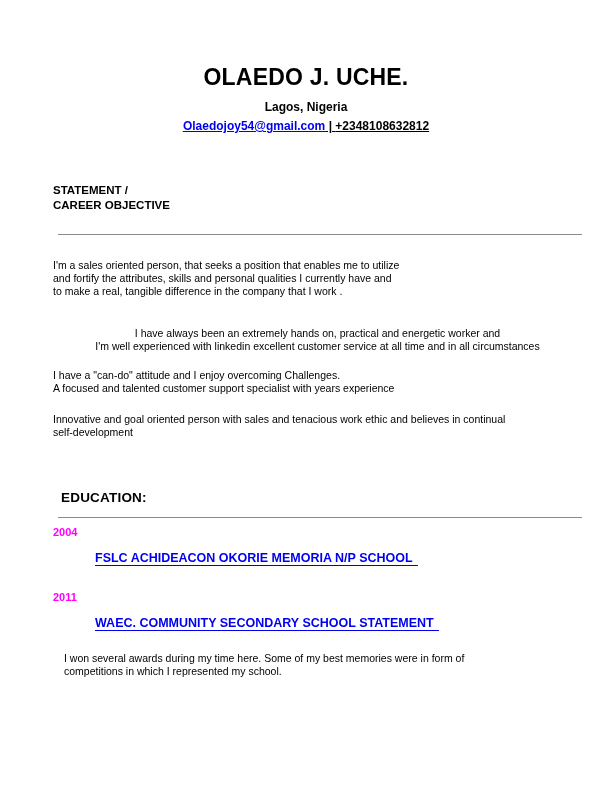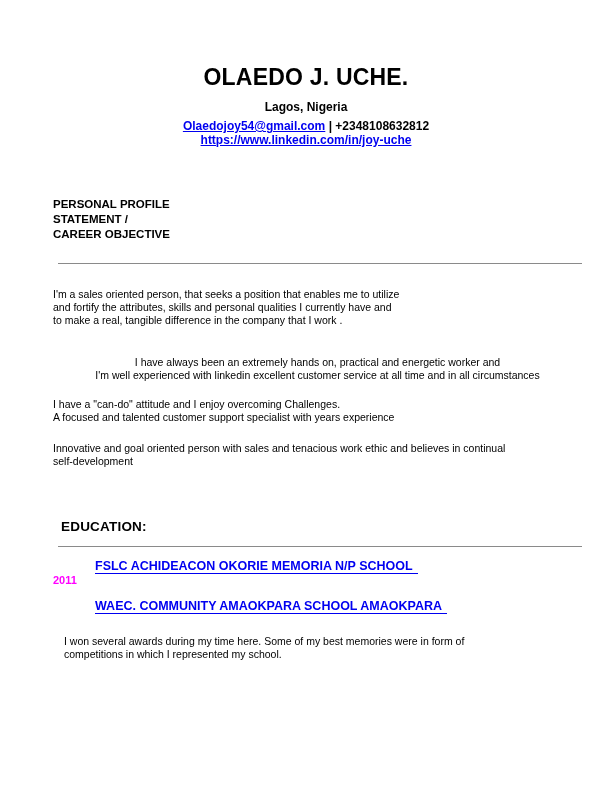--- a/index.html
+++ b/index.html
@@ -29,20 +29,21 @@
     font-size:23px;font-weight:bold;line-height:26px;
     letter-spacing:.2px;
   }
   .location{
     font-size:12px;font-weight:bold;line-height:14px;
     margin-top:10px;
   }
   .contact-line{
     font-size:12px;font-weight:bold;line-height:14px;
     margin-top:5px;
+    text-decoration:underline;
   }
   .contact-separator{white-space:pre;font-weight:bold;color:var(--text-black);}
   .linkedin-line{font-size:12px;font-weight:bold;line-height:14px;}
   a.doc-link{
     color:var(--link-blue);
     text-decoration:underline;
     cursor:pointer;
   }
 
   
@@ -69,21 +70,21 @@
     margin-top:50px;
     font-size:13.5px;font-weight:bold;line-height:17px;
     letter-spacing:.2px;
     padding-left:8px;
   }
   .edu-year{
     font-size:11px;font-weight:bold;line-height:13px;
     color:var(--year-magenta);
   }
   .edu-year-1{margin-top:8px;}
-  .edu-year-2{}
+  .edu-year-2{margin-top:25px;}
   .edu-school-row{margin-top:10px;padding-left:42px;line-height:15px;}
   a.school-link{
     display:inline-block;
     font-size:12.5px;font-weight:bold;line-height:14px;
     color:var(--link-blue);
     text-decoration:none;
     border-bottom:1.5px solid var(--link-blue);
     padding-right:5px;
     cursor:pointer;
   }
@@ -98,27 +99,23 @@
 <body>
 
 <div class="page">
 
   <div class="header">
     <div class="name">OLAEDO J. UCHE.</div>
     <div class="location">Lagos, Nigeria</div>
     <div class="contact-line">
       <a class="doc-link">Olaedojoy54@gmail.com</a><span class="contact-separator"> | </span><span>+2348108632812</span>
     </div>
-    <div class="linkedin-line">
-      <a class="doc-link">https://www.linkedin.com/in/joy-uche</a>
-    </div>
   </div>
 
   <div class="profile-heading">
-    <div>PERSONAL PROFILE</div>
     <div>STATEMENT /</div>
     <div>CAREER OBJECTIVE</div>
   </div>
 
   <div class="rule rule-profile"></div>
 
   <div class="para para-1">
     <div>I'm a sales oriented person, that seeks a position that enables me to utilize</div>
     <div>and fortify the attributes, skills and personal qualities I currently have and</div>
     <div>to make a real, tangible difference in the company that I work .</div>
@@ -136,29 +133,30 @@
 
   <div class="para para-4">
     <div>Innovative and goal oriented person with sales and tenacious work ethic and believes in continual</div>
     <div>self-development</div>
   </div>
 
   <div class="education-heading">EDUCATION:</div>
   <div class="rule rule-education"></div>
 
   <div>
+    <div class="edu-year edu-year-1">2004</div>
     <div class="edu-school-row">
       <a class="school-link">FSLC ACHIDEACON OKORIE MEMORIA N/P SCHOOL</a>
     </div>
   </div>
 
   <div>
     <div class="edu-year edu-year-2">2011</div>
     <div class="edu-school-row">
-      <a class="school-link">WAEC. COMMUNITY AMAOKPARA SCHOOL AMAOKPARA</a>
+      <a class="school-link">WAEC. COMMUNITY SECONDARY SCHOOL STATEMENT</a>
     </div>
     <div class="edu-desc edu-desc-2">
       <div>I won several awards during my time here. Some of my best memories were in form of</div>
       <div>competitions in which I represented my school.</div>
     </div>
   </div>
 
 </div>
 
 </body></html>

